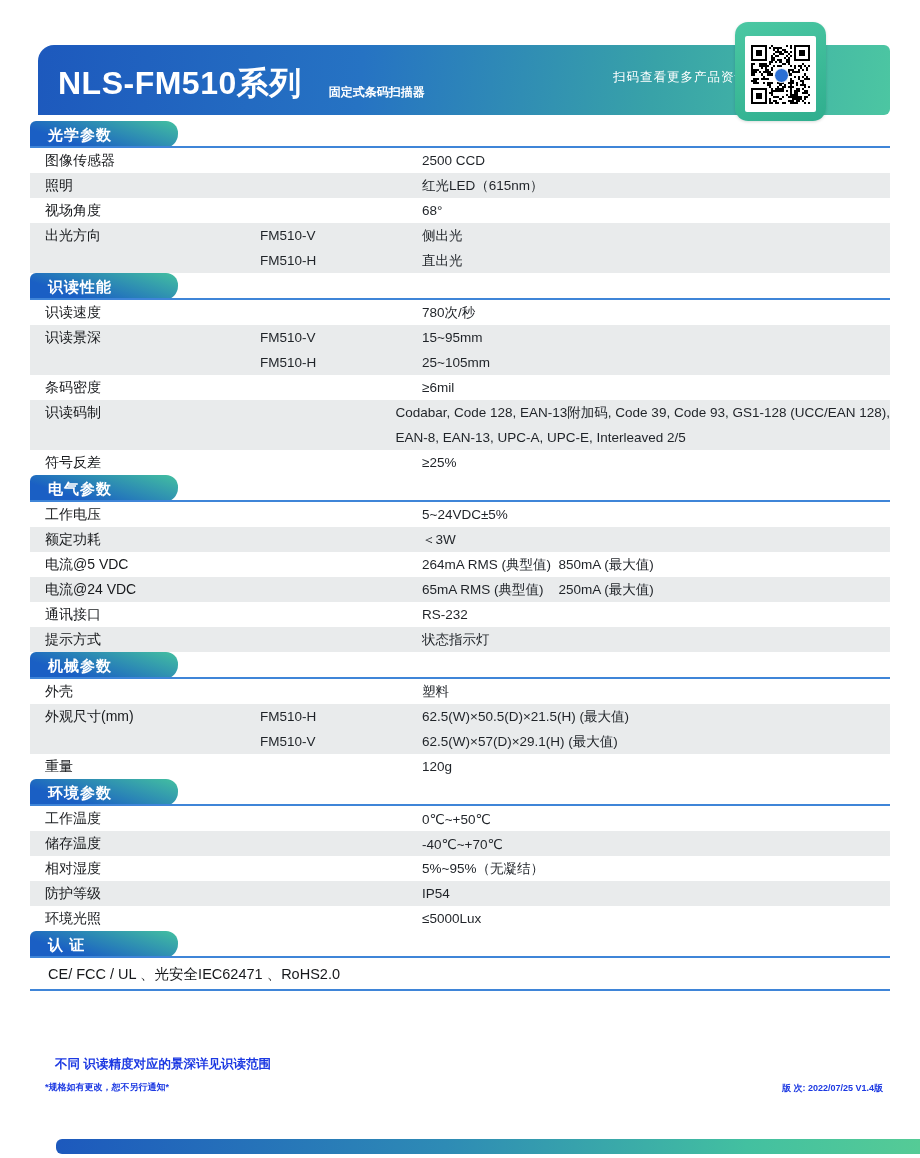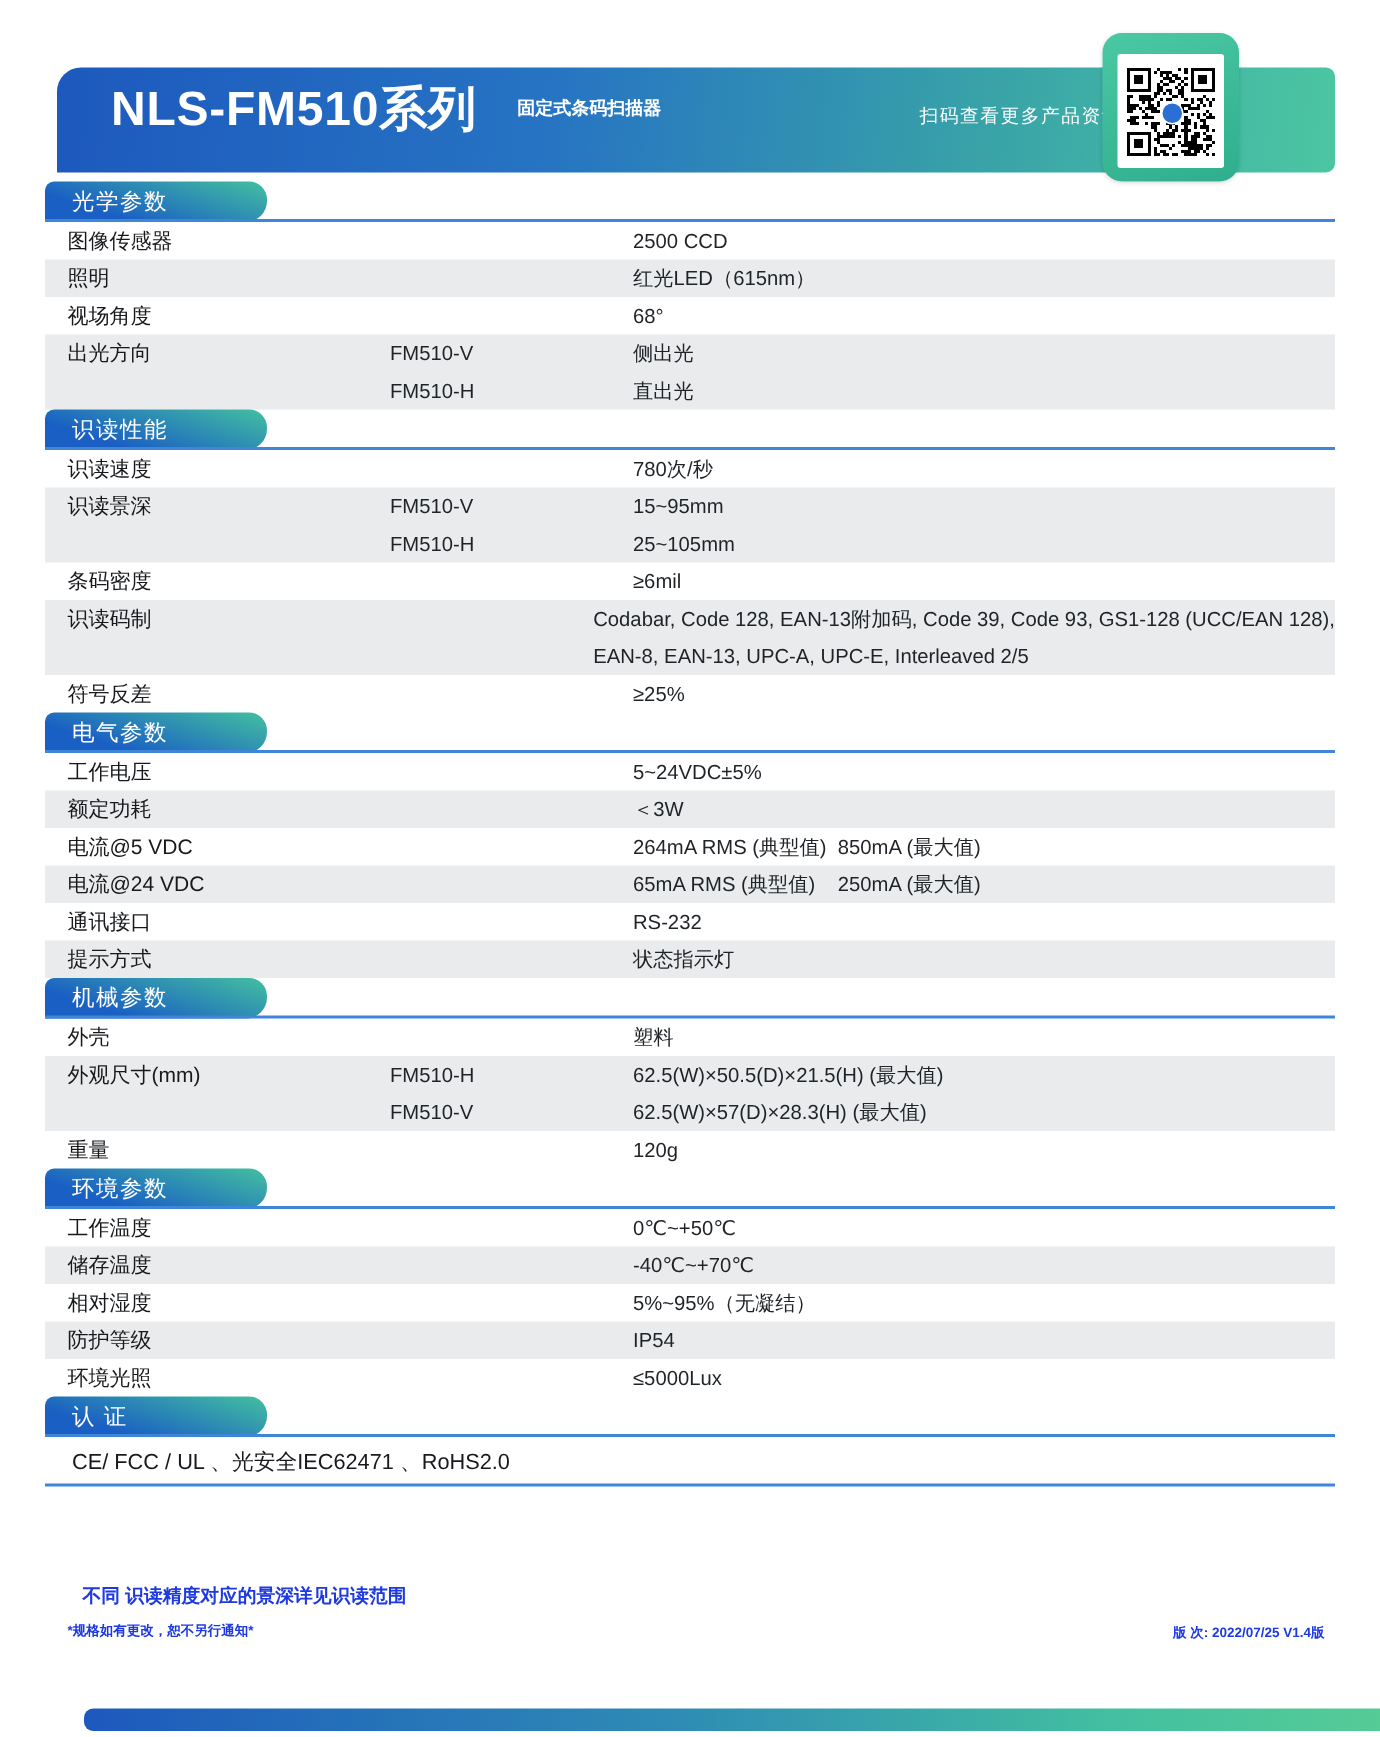--- a/index.html
+++ b/index.html
@@ -6,41 +6,41 @@
   .page{
     position:relative;width:920px;height:1158px;background:#ffffff;overflow:hidden;
     font-family:"Liberation Sans","DejaVu Sans",sans-serif;color:#1f2328;
   }
   
   .banner{
     position:absolute;left:38px;top:45px;width:852px;height:70px;
     border-radius:16px 6px 6px 0;
     background:linear-gradient(96deg,#1d59bd 0%,#2673c3 38%,#38a2a8 72%,#4cc6a2 100%);
   }
-  .banner-inner{display:flex;align-items:center;height:100%;padding-left:36px;box-sizing:border-box;}
+  .banner-inner{display:flex;align-items:flex-end;height:100%;padding-left:20px;box-sizing:border-box;}
   .banner-title{color:#fff;font-size:32px;font-weight:bold;letter-spacing:.5px;line-height:1;padding-bottom:16px;}
   .banner-sub{color:#fff;font-size:12px;font-weight:bold;line-height:1;padding-bottom:17px;margin-left:27px;}
   .qr-caption{position:absolute;left:575px;top:24px;color:#ffffff;font-size:12.5px;letter-spacing:1px;}
   .qr-panel{
     position:absolute;left:735px;top:22px;width:91px;height:99px;border-radius:13px;
     background:linear-gradient(160deg,#4bc8a3 0%,#2fae8e 100%);
     box-shadow:0 1px 3px rgba(0,0,0,.15);
   }
   .qr-white{position:absolute;left:10px;top:14px;width:71px;height:76px;background:#ffffff;border-radius:2px;}
   .qr-white svg{position:absolute;left:6px;top:9px;}
   .qr-logo{position:absolute;left:29px;top:32px;width:13px;height:13px;border-radius:50%;background:#2b6fd4;border:1.5px solid #fff;}
   
   .spec-wrap{position:absolute;left:30px;top:121px;width:860px;}
   .sec-header{position:relative;height:27px;}
   .sec-header::after{content:"";position:absolute;left:0;right:0;bottom:0;height:2px;background:#3f85d8;}
   .sec-tab{
     position:absolute;left:0;bottom:0;width:148px;height:27px;line-height:27px;
     border-radius:6px 12px 14px 0;padding-left:18px;box-sizing:border-box;
     background:linear-gradient(18deg,#1a5fc4 25%,#43c0a0 100%);
-    color:#ffffff;font-size:15px;font-weight:normal;letter-spacing:1px;
+    color:#ffffff;font-size:15px;font-weight:bold;letter-spacing:1px;
   }
   .row{display:flex;align-items:center;}
   .row.shaded{background:#e9ebec;justify-content:center;}
   .row-label{width:215px;padding-left:15px;box-sizing:content-box;font-size:14px;color:#17191c;}
   .row-lines{flex:1;}
   .line{display:flex;align-items:center;height:25px;}
   .row.single .line{height:25px;}
   .line-model{width:162px;font-size:13.5px;}
   .line-value{flex:1;font-size:13.5px;white-space:pre;}
   .row .row-label{align-self:flex-start;line-height:25px;}
@@ -504,21 +504,21 @@
       </div>
       <div class="row shaded">
         <div class="row-label">外观尺寸(mm)</div>
         <div class="row-lines">
           <div class="line">
             <div class="line-model">FM510-H</div>
             <div class="line-value">62.5(W)×50.5(D)×21.5(H) (最大值)</div>
           </div>
           <div class="line">
             <div class="line-model">FM510-V</div>
-            <div class="line-value">62.5(W)×57(D)×28.3(H) (最大值)</div>
+            <div class="line-value">62.5(W)×57(D)×29.1(H) (最大值)</div>
           </div>
         </div>
       </div>
       <div class="row single">
         <div class="row-label">重量</div>
         <div class="row-lines">
           <div class="line">
             <div class="line-model"></div>
             <div class="line-value">120g</div>
           </div>

